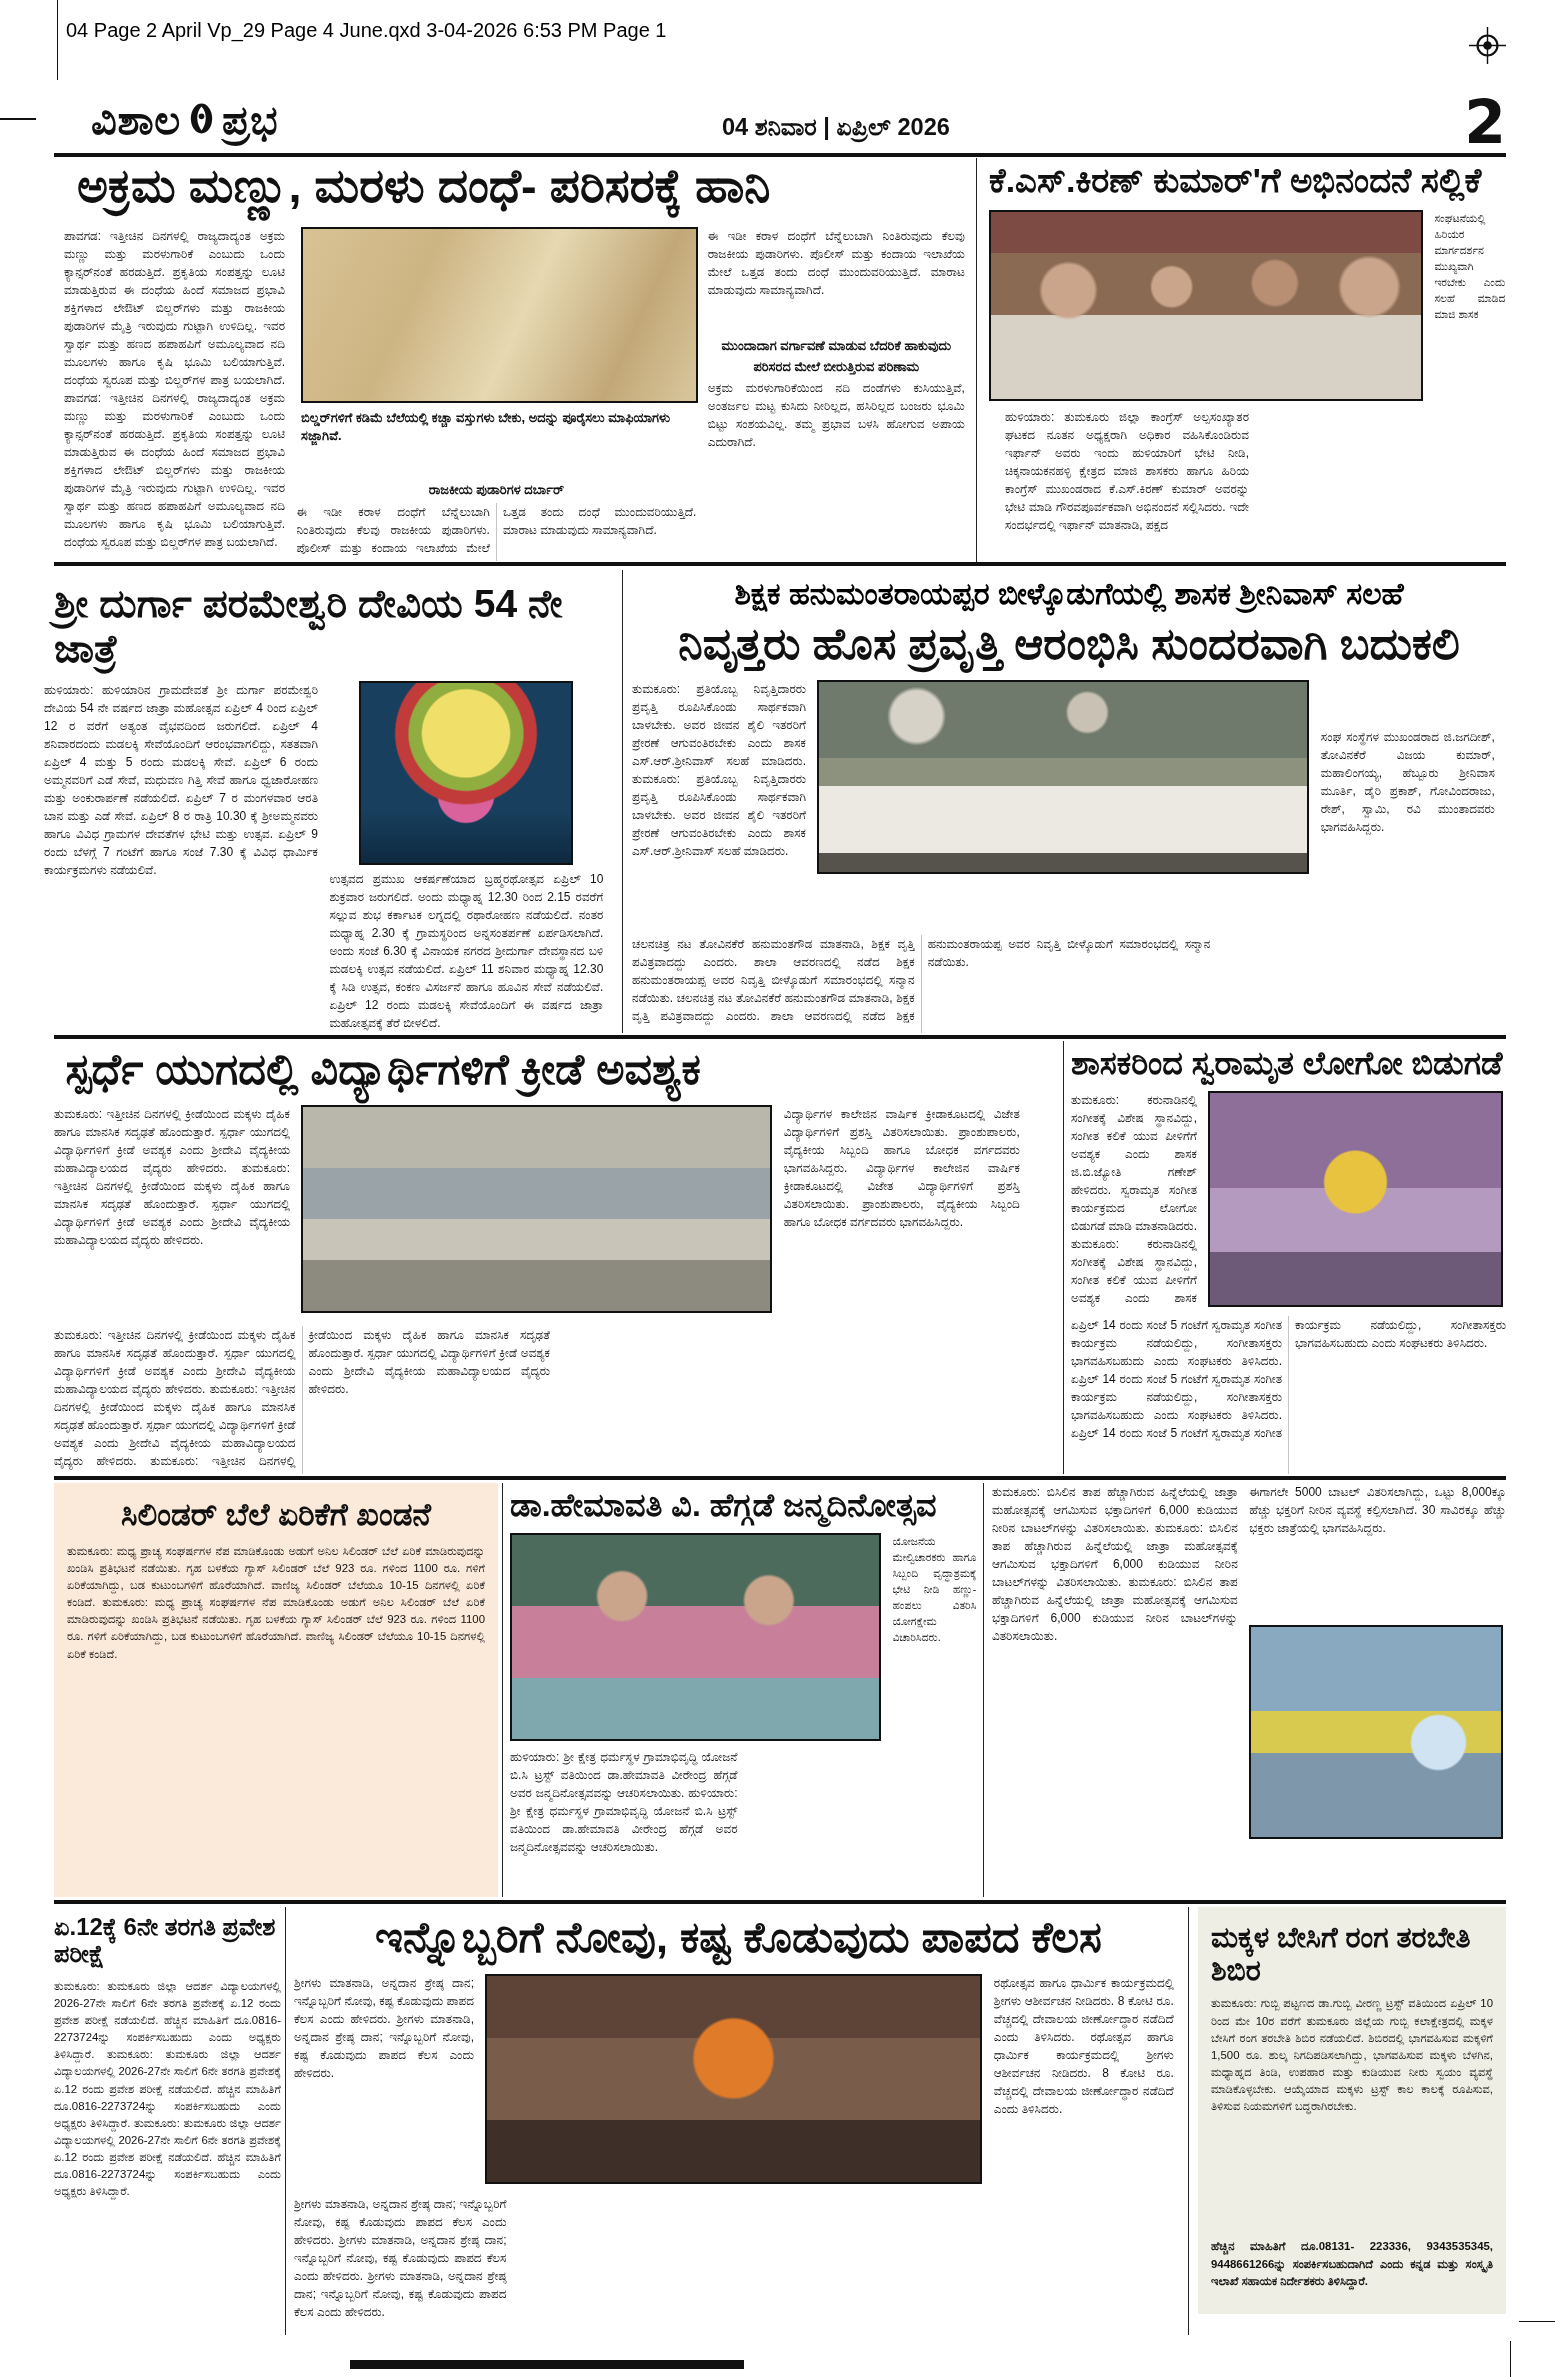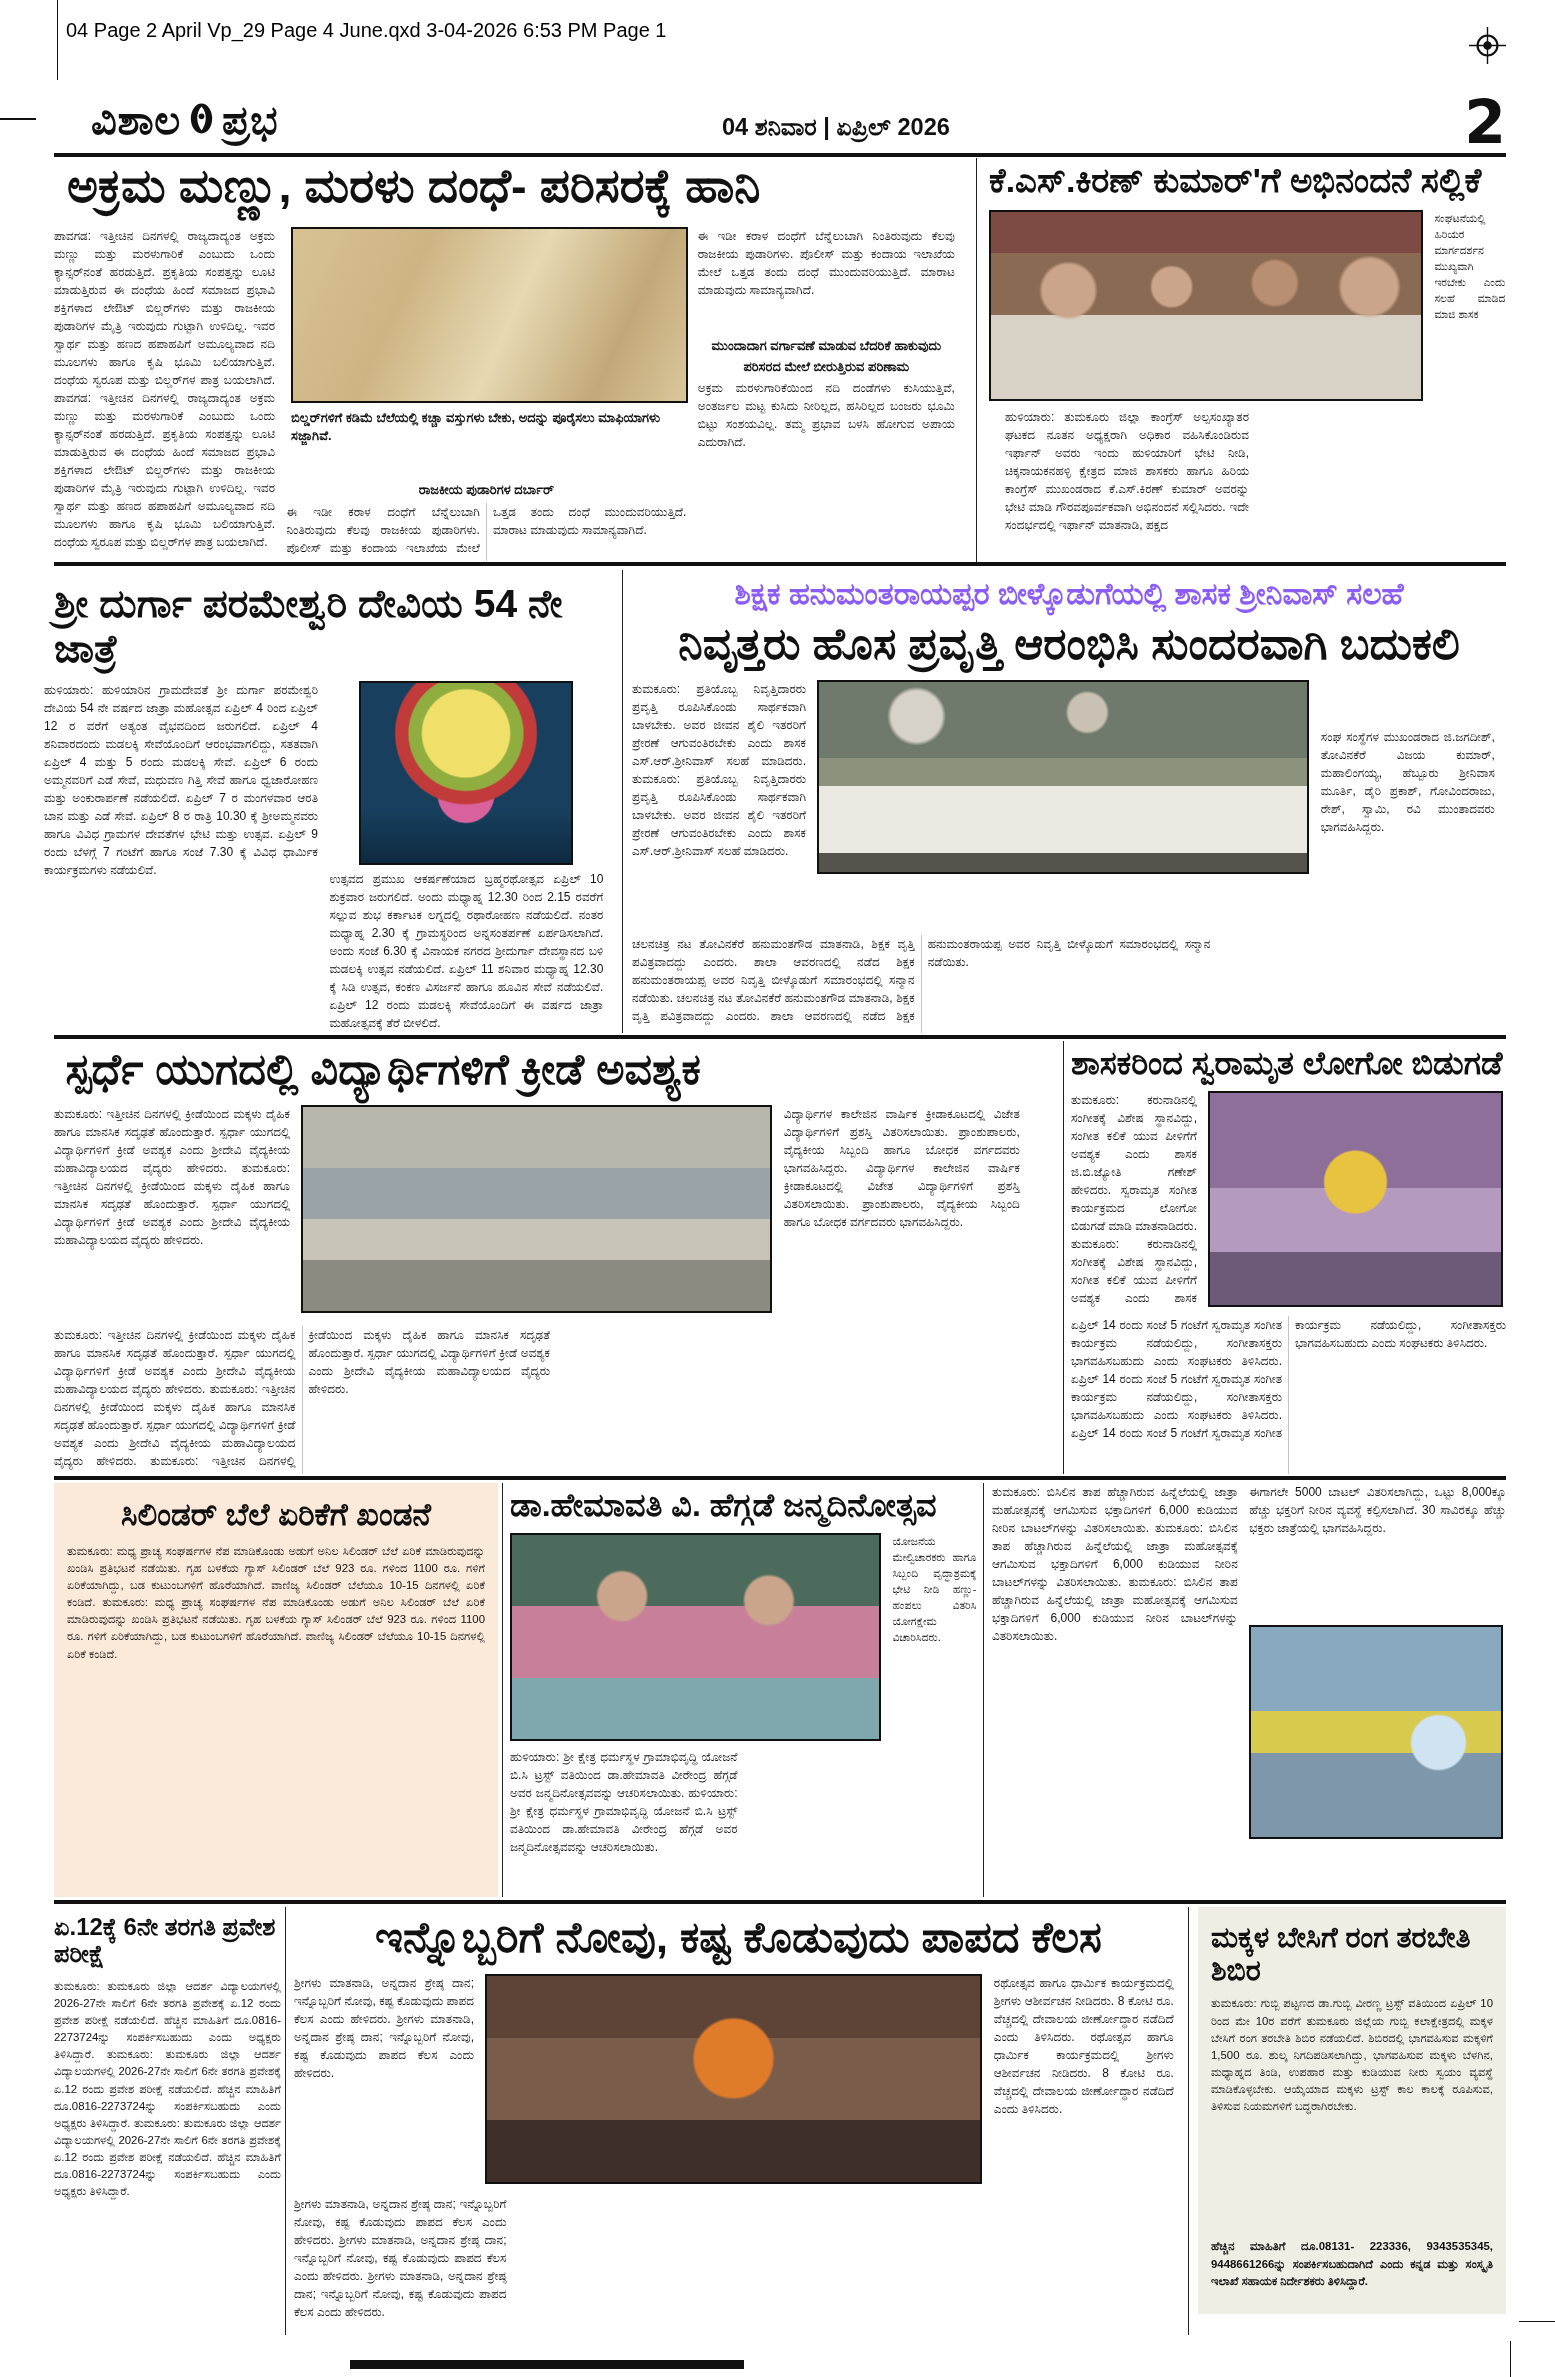--- a/index.html
+++ b/index.html
@@ -20,21 +20,21 @@
   .rule-h{position:absolute;left:54px;width:1452px;background:#111;}
   .rule-v{position:absolute;width:1.4px;background:#222;}
   
   .art{position:absolute;overflow:hidden;}
   .art h1{margin:0;font-weight:bold;line-height:1.15;}
   .body{font-size:12px;line-height:1.5;text-align:justify;overflow:hidden;}
   .cols{column-gap:13px;column-rule:0.7px solid #c4c4c4;column-fill:auto;}
   .photo{border:2.1px solid #111;box-sizing:border-box;}
   .cap{font-weight:bold;font-size:13px;line-height:1.35;}
   .sub{font-weight:bold;text-align:center;font-size:13px;margin:4.3px 0;}
-  .kicker{color:#8b5cf6;font-weight:bold;text-align:center;}
+  .kicker{color:#000000;font-weight:bold;text-align:center;}
   .row{display:flex;gap:11.4px;}
   
   .ph-sand{background:linear-gradient(115deg,#d8c294 0%,#cdb483 30%,#e6d8b2 55%,#c2a878 80%,#d9c79c 100%);}
   .ph-kiran{background:
      radial-gradient(circle at 18% 42%, #caa58c 0 7%, transparent 8%),
      radial-gradient(circle at 42% 40%, #caa58c 0 7%, transparent 8%),
      radial-gradient(circle at 66% 38%, #b98f74 0 7%, transparent 8%),
      radial-gradient(circle at 88% 40%, #caa58c 0 7%, transparent 8%),
      linear-gradient(180deg,#7d4b44 0 22%,#8a6a52 22% 55%,#d8d2c6 55% 100%);}
   .ph-durga{background:
@@ -86,21 +86,21 @@
           <ellipse cx="19" cy="23" rx="15" ry="21" fill="#111"></ellipse>
           <path d="M19 6 C10 16 12 30 19 40 C26 30 28 16 19 6Z" fill="#fff"></path>
           <circle cx="19" cy="20" r="4" fill="#111"></circle>
         </svg></span>
     <span>ಪ್ರಭ</span>
   </div>
   <div class="mast-date">04 ಶನಿವಾರ | ಏಪ್ರಿಲ್ 2026</div>
   <div class="mast-page">2</div>
   <div class="rule-h" style="top:153px;height:3.6px;"></div>
 
-  <div class="art" style="left:54px;top:158px;width:919px;height:403px;">
+  <div class="art" style="left:64px;top:158px;width:919px;height:403px;">
     <h1 style="font-size:47px;margin:1.4px 0 8.6px 13px;">ಅಕ್ರಮ ಮಣ್ಣು, ಮರಳು ದಂಧೆ- ಪರಿಸರಕ್ಕೆ ಹಾನಿ</h1>
     <div class="photo ph-sand" style="position:absolute;left:237px;top:69px;width:397px;height:176px;"></div>
     <div class="cap" style="position:absolute;left:237px;top:251px;width:397px;">ಬಿಲ್ಡರ್‌ಗಳಿಗೆ ಕಡಿಮೆ ಬೆಲೆಯಲ್ಲಿ ಕಚ್ಚಾ ವಸ್ತುಗಳು ಬೇಕು, ಅದನ್ನು ಪೂರೈಸಲು ಮಾಫಿಯಾಗಳು ಸಜ್ಜಾಗಿವೆ.</div>
     <div class="row" style="position:absolute;left:0;top:69px;width:919px;height:334px;">
       <div class="body" style="width:221px;height:334px;">ಪಾವಗಡ: ಇತ್ತೀಚಿನ ದಿನಗಳಲ್ಲಿ ರಾಜ್ಯದಾದ್ಯಂತ ಅಕ್ರಮ ಮಣ್ಣು ಮತ್ತು ಮರಳುಗಾರಿಕೆ ಎಂಬುದು ಒಂದು ಕ್ಯಾನ್ಸರ್‌ನಂತೆ ಹರಡುತ್ತಿದೆ. ಪ್ರಕೃತಿಯ ಸಂಪತ್ತನ್ನು ಲೂಟಿ ಮಾಡುತ್ತಿರುವ ಈ ದಂಧೆಯ ಹಿಂದೆ ಸಮಾಜದ ಪ್ರಭಾವಿ ಶಕ್ತಿಗಳಾದ ಲೇಔಟ್ ಬಿಲ್ಡರ್‌ಗಳು ಮತ್ತು ರಾಜಕೀಯ ಪುಡಾರಿಗಳ ಮೈತ್ರಿ ಇರುವುದು ಗುಟ್ಟಾಗಿ ಉಳಿದಿಲ್ಲ. ಇವರ ಸ್ವಾರ್ಥ ಮತ್ತು ಹಣದ ಹಪಾಹಪಿಗೆ ಅಮೂಲ್ಯವಾದ ನದಿ ಮೂಲಗಳು ಹಾಗೂ ಕೃಷಿ ಭೂಮಿ ಬಲಿಯಾಗುತ್ತಿವೆ. ದಂಧೆಯ ಸ್ವರೂಪ ಮತ್ತು ಬಿಲ್ಡರ್‌ಗಳ ಪಾತ್ರ ಬಯಲಾಗಿದೆ. ಪಾವಗಡ: ಇತ್ತೀಚಿನ ದಿನಗಳಲ್ಲಿ ರಾಜ್ಯದಾದ್ಯಂತ ಅಕ್ರಮ ಮಣ್ಣು ಮತ್ತು ಮರಳುಗಾರಿಕೆ ಎಂಬುದು ಒಂದು ಕ್ಯಾನ್ಸರ್‌ನಂತೆ ಹರಡುತ್ತಿದೆ. ಪ್ರಕೃತಿಯ ಸಂಪತ್ತನ್ನು ಲೂಟಿ ಮಾಡುತ್ತಿರುವ ಈ ದಂಧೆಯ ಹಿಂದೆ ಸಮಾಜದ ಪ್ರಭಾವಿ ಶಕ್ತಿಗಳಾದ ಲೇಔಟ್ ಬಿಲ್ಡರ್‌ಗಳು ಮತ್ತು ರಾಜಕೀಯ ಪುಡಾರಿಗಳ ಮೈತ್ರಿ ಇರುವುದು ಗುಟ್ಟಾಗಿ ಉಳಿದಿಲ್ಲ. ಇವರ ಸ್ವಾರ್ಥ ಮತ್ತು ಹಣದ ಹಪಾಹಪಿಗೆ ಅಮೂಲ್ಯವಾದ ನದಿ ಮೂಲಗಳು ಹಾಗೂ ಕೃಷಿ ಭೂಮಿ ಬಲಿಯಾಗುತ್ತಿವೆ. ದಂಧೆಯ ಸ್ವರೂಪ ಮತ್ತು ಬಿಲ್ಡರ್‌ಗಳ ಪಾತ್ರ ಬಯಲಾಗಿದೆ.</div>
       <div style="width:400px;position:relative;">
         <div style="position:absolute;top:251px;width:400px;">
           <div class="sub">ರಾಜಕೀಯ ಪುಡಾರಿಗಳ ದರ್ಬಾರ್</div>
           <div class="body cols" style="column-count:2;height:60px;">ಈ ಇಡೀ ಕರಾಳ ದಂಧೆಗೆ ಬೆನ್ನೆಲುಬಾಗಿ ನಿಂತಿರುವುದು ಕೆಲವು ರಾಜಕೀಯ ಪುಡಾರಿಗಳು. ಪೊಲೀಸ್ ಮತ್ತು ಕಂದಾಯ ಇಲಾಖೆಯ ಮೇಲೆ ಒತ್ತಡ ತಂದು ದಂಧೆ ಮುಂದುವರಿಯುತ್ತಿದೆ. ಮಾರಾಟ ಮಾಡುವುದು ಸಾಮಾನ್ಯವಾಗಿದೆ.</div>
         </div>

